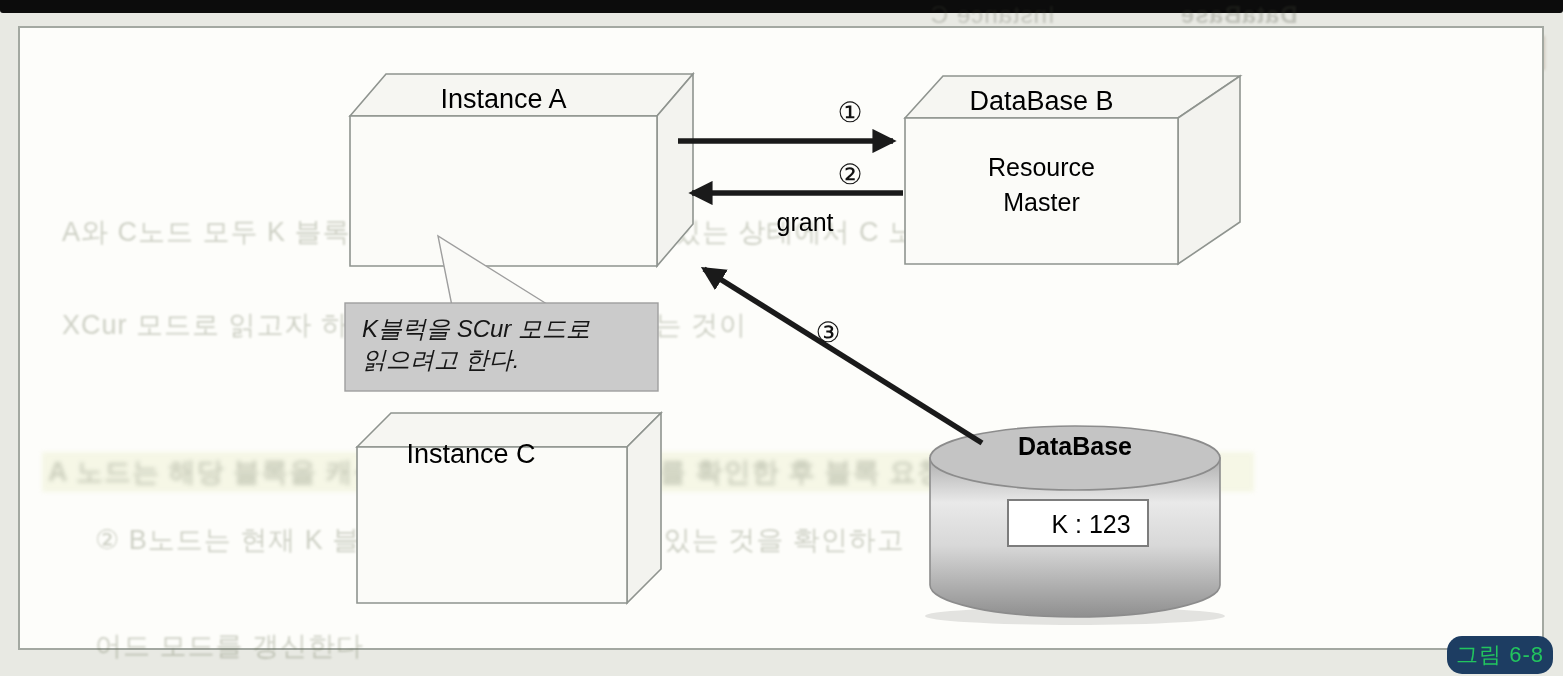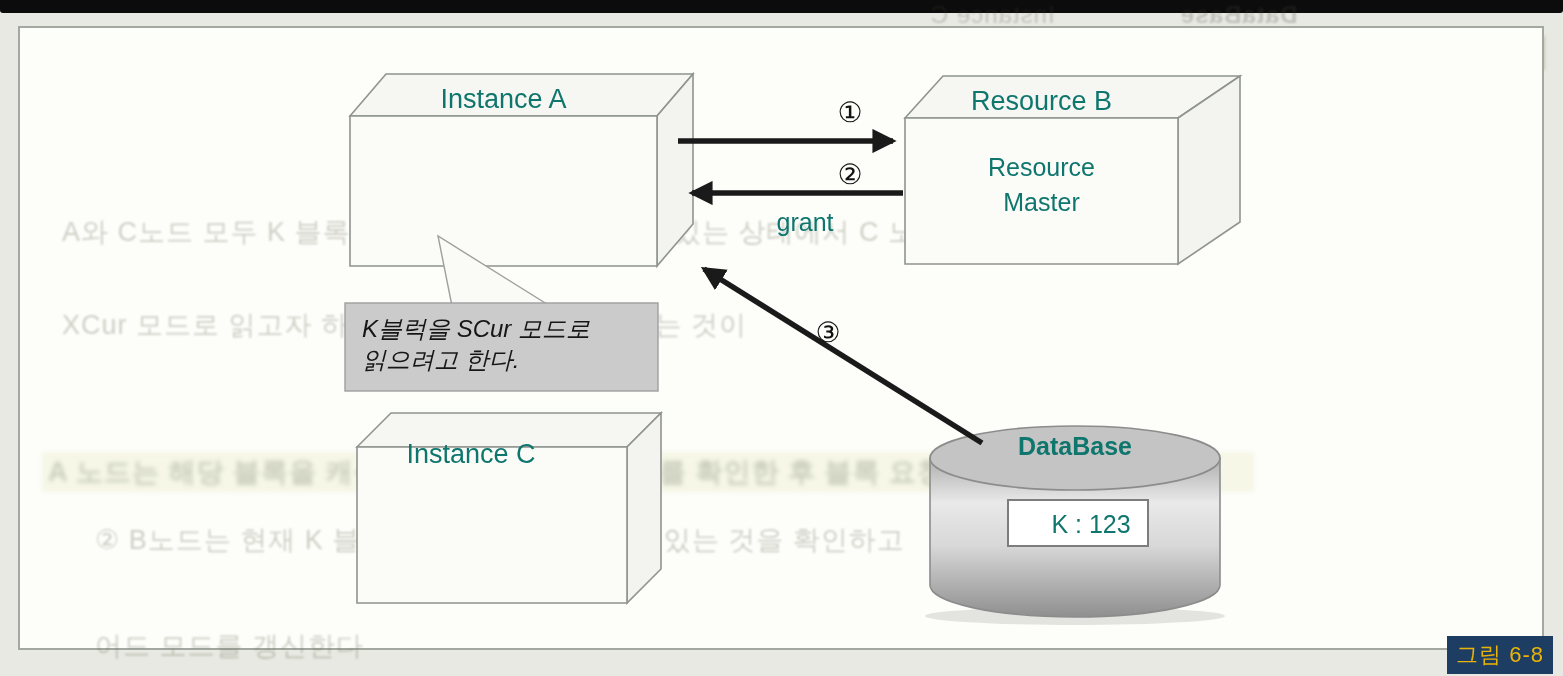--- a/index.html
+++ b/index.html
@@ -12,34 +12,34 @@
   .scan-strip-top{
     position:absolute;left:0;top:0;width:100%;height:13px;
     background:#0c0c0c;border-radius:0 0 3px 3px;
   }
   .figure-frame{
     position:absolute;left:18px;top:26px;width:1526px;height:624px;
     background:#fdfdfa;border:2px solid #a3a8a1;box-sizing:border-box;
   }
   svg.diagram{position:absolute;left:0;top:0;width:1563px;height:676px;}
   .label{
-    position:absolute;text-align:center;font-size:27px;color:#0f766e;
+    position:absolute;text-align:center;font-size:27px;color:#000000;
     line-height:1.15;white-space:nowrap;
   }
   .label.small{font-size:25px;}
   .label.bold{font-weight:bold;}
   .badge{position:absolute;text-align:center;font-size:28px;color:#111;width:56px;}
   .callout-text{
     position:absolute;left:362px;top:313px;width:290px;
     font-size:24px;line-height:31px;color:#161616;text-align:left;font-style:italic;
   }
   .fig-tag{
     position:absolute;left:1447px;top:636px;width:106px;height:38px;
-    background:#1d3d62;color:#eab308;display:flex;align-items:center;
-    justify-content:center;font-size:22px;letter-spacing:1px;
+    background:#1d3d62;color:#22c55e;display:flex;align-items:center;
+    justify-content:center;font-size:22px;letter-spacing:1px;border-radius:15px;
   }
   
   .bleed{
     position:absolute;white-space:nowrap;font-size:27px;letter-spacing:1px;
     color:rgba(96,106,74,0.55);filter:blur(1.3px);opacity:0.55;overflow:hidden;
   }
   .bleed.hl{background:rgba(208,216,128,0.30);padding:2px 6px;}
   .bleed.mirror{transform:scaleX(-1);color:rgba(70,75,60,0.45);filter:blur(1px);}
   .bleed-box{
     position:absolute;left:1463px;top:36px;width:82px;height:34px;
@@ -103,21 +103,21 @@
     <line x1="678" y1="141" x2="893" y2="141" stroke="#1a1a1a" stroke-width="5.5" marker-end="url(#ah)"></line>
     <line x1="903" y1="193" x2="692" y2="193" stroke="#1a1a1a" stroke-width="5.5" marker-end="url(#ah)"></line>
     <line x1="982" y1="443" x2="704" y2="269" stroke="#1a1a1a" stroke-width="5.5" marker-end="url(#ah)"></line>
 
     <polygon points="452,306 550,306 438,236" fill="#fafaf7" stroke="#9e9e9e" stroke-width="1.4"></polygon>
     <rect x="345" y="303" width="313" height="88" fill="#cbcbcb" stroke="#9e9e9e" stroke-width="1.4"></rect>
   </svg>
 
   <div class="label" style="left:350px;top:84px;width:307px;">Instance A</div>
 
-  <div class="label" style="left:905px;top:86px;width:273px;">Resource B</div>
+  <div class="label" style="left:905px;top:86px;width:273px;">DataBase B</div>
   <div class="label small" style="left:905px;top:153px;width:273px;">Resource</div>
   <div class="label small" style="left:905px;top:188px;width:273px;">Master</div>
 
   <div class="label" style="left:347px;top:439px;width:248px;">Instance C</div>
 
   <div class="label small bold" style="left:930px;top:432px;width:290px;">DataBase</div>
   <div class="label small" style="left:1008px;top:510px;width:140px;padding-left:13px;">K : 123</div>
 
   <div class="badge" style="left:822px;top:96px;">①</div>
   <div class="badge" style="left:822px;top:158px;">②</div>

